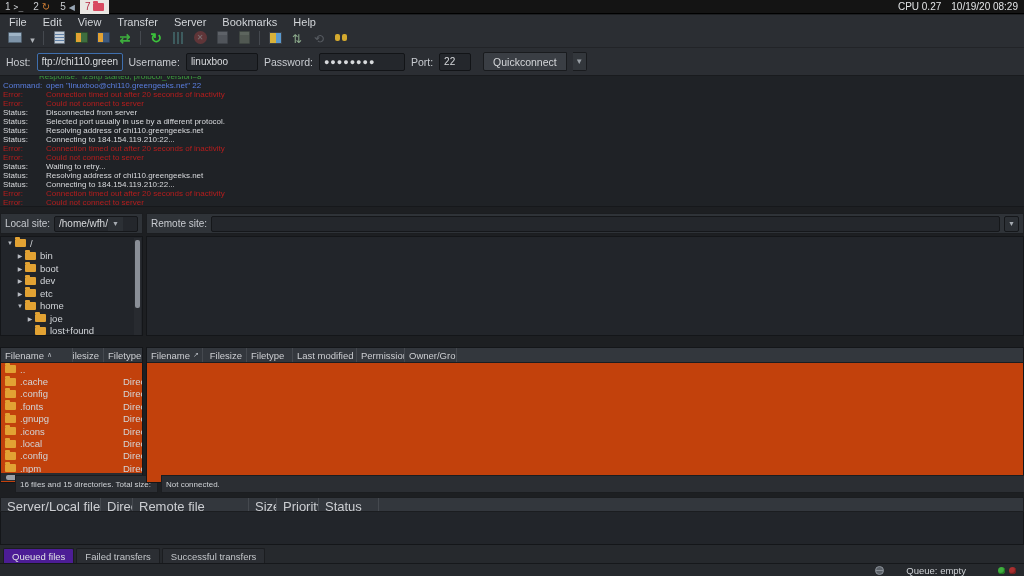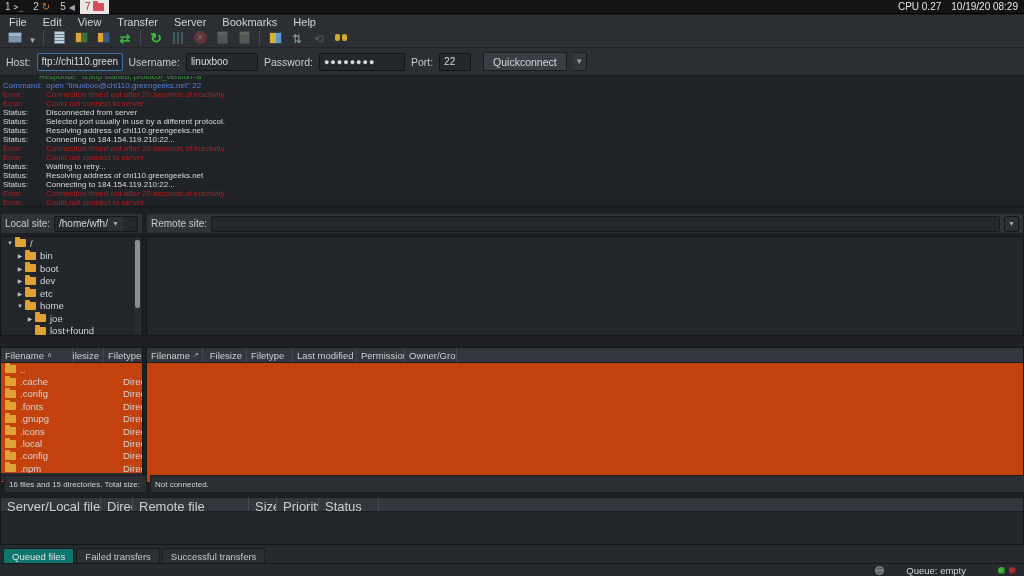--- a/index.html
+++ b/index.html
@@ -122,32 +122,32 @@
   .rows { overflow:hidden; }
   #local-pane .rows { height:111px; }
   .file-row { display:flex; align-items:center; height:12.4px; white-space:nowrap; }
   .file-row .folder-ic { margin-left:4px; }
   .fname { font-size:9.5px; width:70px; overflow:hidden; flex:none; }
   .fsize { width:29px; flex:none; }
   .ftype { font-size:9.5px; padding-left:4px; overflow:hidden; white-space:nowrap; }
   .hscroll { position:absolute; left:0; bottom:1px; width:141px; height:8px; background:#282b30; }
   .hscroll .thumb { position:absolute; left:5px; top:1.5px; width:128px; height:5px; background:#9b9fa6; border-radius:2px; }
   .empty-msg { height:121px; display:flex; justify-content:center; padding-top:20px; font-size:10px; color:#c3c6ca; }
-  .status-bar { position:absolute; left:4px; bottom:0; width:100%; height:18px; background:#2b2e33;
+  .status-bar { position:absolute; left:15px; bottom:0; width:100%; height:18px; background:#2b2e33;
     border:1px solid #1b1d20; display:flex; align-items:center; padding:0 4px; font-size:8px; color:#cfd2d6;
     white-space:nowrap; overflow:hidden; }
   
   #queue { position:absolute; left:0; top:497px; width:1024px; height:66px; }
   .q-cols { display:flex; height:15px; background:#33373d; border:1px solid #1b1d20; font-size:13px; color:#ccced2; }
   .q-col { padding:1px 6px; border-right:1px solid #45494f; white-space:nowrap; overflow:hidden; flex:none; }
   .q-body { height:33px; background:#22252a; border:1px solid #141619; border-top:none; }
   .q-tabs { display:flex; align-items:flex-end; height:18px; background:#26292d; gap:2px; padding-left:3px; }
   .q-tab { height:15px; display:flex; align-items:center; padding:0 8px; font-size:9.5px; color:#c3c6ca;
     background:#2b2e33; border:1px solid #1b1d20; border-bottom:none; border-radius:2px 2px 0 0; }
-  .q-tab[data-active="true"] { background:#0f766e; color:#e0e2e5; }
+  .q-tab[data-active="true"] { background:#4c1d95; color:#e0e2e5; }
   
   #bottom-bar { position:absolute; left:0; top:563px; width:1024px; height:13px; background:#26292d;
     border-top:1px solid #16181b; font-size:9.5px; color:#cfd2d6; }
   #queue-status { position:absolute; right:58px; top:0; height:13px; display:flex; align-items:center; gap:22px; }
   .globe-ic { width:9px; height:9px; border-radius:50%; background:#5b6168; border:1px solid #8a9098;
     background-image:linear-gradient(transparent 0 3px, #8a9098 3px 4px, transparent 4px); }
   #leds { position:absolute; right:8px; top:3px; display:flex; gap:4px; }
   .led { width:7px; height:7px; border-radius:50%; }
   .led.green { background:#3faf3f; box-shadow:inset -1px -1px 1px #1f6f1f; }
   .led.red { background:#a93030; box-shadow:inset -1px -1px 1px #6f1f1f; }

